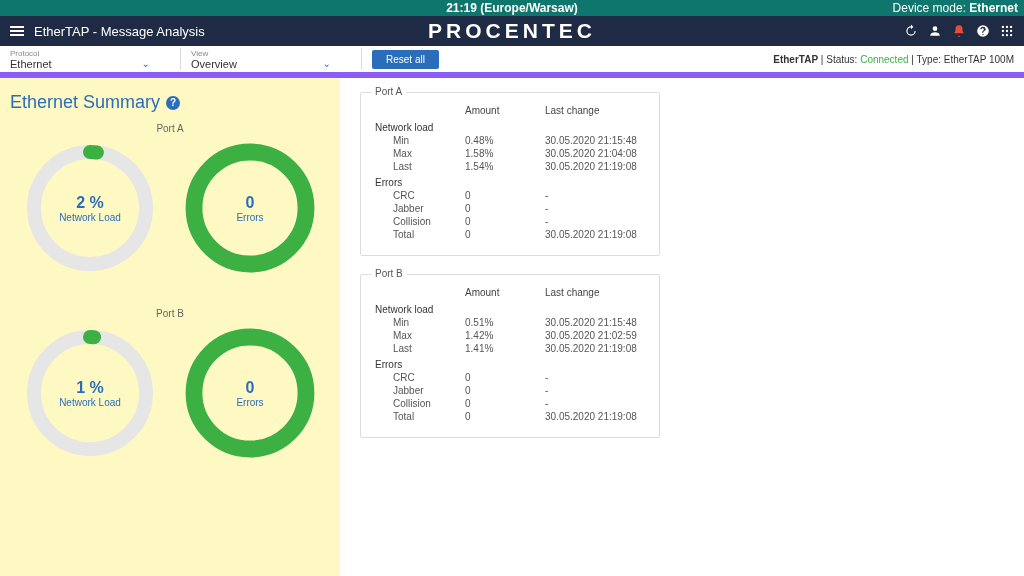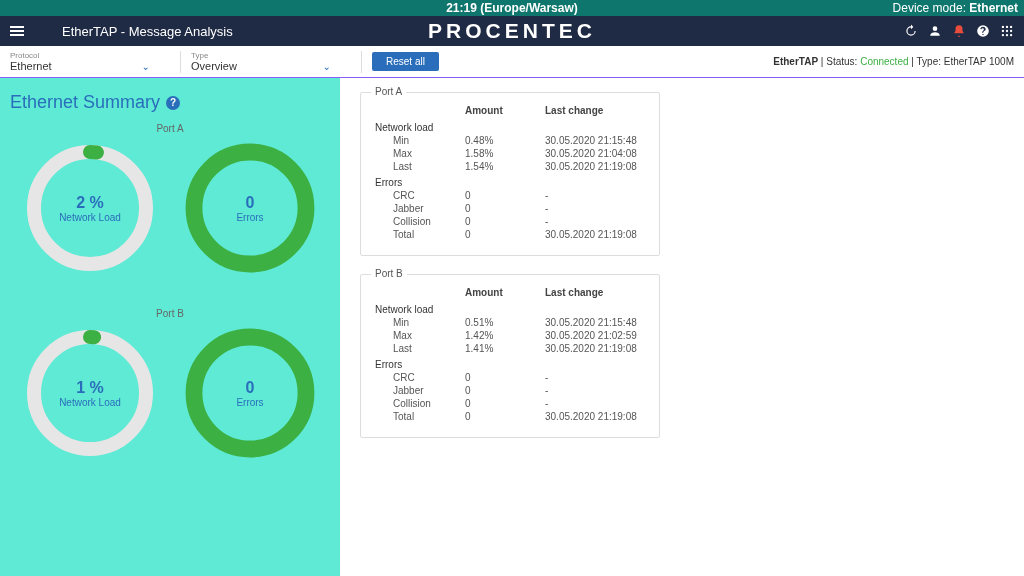--- a/index.html
+++ b/index.html
@@ -3,58 +3,58 @@
 <meta charset="utf-8">
 <style>
   * { box-sizing: border-box; margin: 0; padding: 0; font-family: "Segoe UI", Arial, sans-serif; }
   body { width: 1024px; height: 576px; overflow: hidden; background: #fff; }
 
   .topbar { background: #0f766e; color: #fff; height: 16px; font-size: 12px; display: flex; align-items: center; position: relative; }
   .topbar .time { position: absolute; left: 50%; transform: translateX(-50%); font-weight: 600; }
   .topbar .devmode { position: absolute; right: 6px; }
   .topbar .devmode b { font-weight: 700; }
 
-  .header { background: #1f2a44; color: #fff; height: 30px; display: flex; align-items: center; padding: 0 10px; position: relative; gap: 28px; }
+  .header { background: #1f2a44; color: #fff; height: 30px; display: flex; align-items: center; padding: 0 10px; position: relative; }
   .hamburger { display: inline-flex; flex-direction: column; gap: 2px; cursor: pointer; margin-right: 10px; }
   .hamburger span { width: 14px; height: 2px; background: #fff; }
   .page-title { font-size: 13px; font-weight: 400; }
   .brand { position: absolute; left: 50%; transform: translateX(-50%); font-size: 21px; letter-spacing: 4px; font-weight: 700; }
   .header-icons { position: absolute; right: 10px; display: flex; gap: 10px; align-items: center; }
   .hicon { width: 14px; height: 14px; display: inline-flex; align-items: center; justify-content: center; }
   .hicon svg { width: 14px; height: 14px; fill: #fff; }
   .hicon.bell svg { fill: #e74c3c; }
 
-  .filterbar { height: 32px; border-bottom: 1px solid #8b5cf6; display: flex; align-items: center; padding: 0 10px; font-size: 10px; color: #555; }
+  .filterbar { height: 32px; border-bottom: 6px solid #8b5cf6; display: flex; align-items: center; padding: 0 10px; font-size: 10px; color: #555; }
   .filter-group { display: flex; flex-direction: column; margin-right: 20px; min-width: 140px; }
   .filter-group .label { font-size: 8px; color: #888; }
   .filter-value { display: flex; align-items: center; justify-content: space-between; color: #333; font-size: 11px; cursor: pointer; }
   .filter-value .chev { color: #2a6ebb; font-size: 10px; }
   .divider { width: 1px; height: 22px; background: #ddd; margin: 0 10px; }
   .reset-btn { background: #2a6ebb; color: #fff; border: none; padding: 4px 14px; font-size: 10px; border-radius: 2px; cursor: pointer; }
   .status-right { margin-left: auto; font-size: 10px; color: #333; }
   .status-right .connected { color: #3cb043; text-align: center; }
 
   .main { display: flex; height: calc(576px - 16px - 30px - 32px); }
-  .sidebar { width: 340px; background: #5eead4; padding: 14px 10px; overflow: hidden; }
+  .sidebar { width: 340px; background: #fef9c3; padding: 14px 10px; overflow: hidden; }
   .section-title { color: #2a6ebb; font-size: 18px; font-weight: 400; display: flex; align-items: center; gap: 6px; }
   .help-icon { width: 14px; height: 14px; border-radius: 50%; background: #2a6ebb; color: #fff; font-size: 10px; display: inline-flex; align-items: center; justify-content: center; font-weight: 700; cursor: pointer; }
   .port-label { text-align: center; font-size: 10px; color: #666; margin-top: 10px; }
   .ring-row { display: flex; justify-content: space-around; margin-top: 4px; }
   .ring-wrap { position: relative; width: 140px; height: 140px; }
   .ring-wrap svg { width: 140px; height: 140px; transform: rotate(-90deg); }
   .ring-inner { position: absolute; inset: 0; display: flex; flex-direction: column; align-items: center; justify-content: center; }
   .ring-val { color: #2a6ebb; font-size: 16px; font-weight: 600; }
   .ring-lbl { color: #2a6ebb; font-size: 10px; }
 
   .content { flex: 1; padding: 14px 20px; overflow: auto; }
   .stats-title { color: #2a6ebb; font-size: 18px; font-weight: 400; margin-bottom: 14px; }
   .port-box { border: 1px solid #ddd; border-radius: 2px; padding: 10px 14px 14px 14px; margin-bottom: 18px; width: 300px; font-size: 10px; color: #444; position: relative; }
   .port-box .legend { position: absolute; top: -7px; left: 10px; background: #fff; padding: 0 4px; font-size: 10px; color: #555; }
   .stat-table { width: 100%; border-collapse: collapse; }
-  .stat-table th { text-align: left; font-size: 10px; font-weight: 700; padding: 2px 0; }
+  .stat-table th { text-align: left; font-size: 10px; font-weight: 400; padding: 2px 0; }
   .stat-table td { font-size: 10px; padding: 1px 0; color: #555; }
   .stat-table .group td { color: #333; padding-top: 4px; }
   .stat-table .sub td:first-child { padding-left: 18px; }
   .col-metric { width: 90px; }
   .col-amount { width: 80px; }
 </style>
 </head>
 <body>
 
 <div class="topbar">
@@ -113,21 +113,21 @@
 <div class="filterbar">
   <div class="filter-group">
     <span class="label">Protocol</span>
     <span class="filter-value">
         <span>Ethernet</span>
         <span class="chev">⌄</span>
       </span>
   </div>
   <div class="divider"></div>
   <div class="filter-group">
-    <span class="label">Type</span>
+    <span class="label">View</span>
     <span class="filter-value">
         <span>Overview</span>
         <span class="chev">⌄</span>
       </span>
   </div>
   <div class="divider"></div>
   <button class="reset-btn">Reset all</button>
   <div class="status-right">
     <b>EtherTAP</b>
     <span> | </span>

